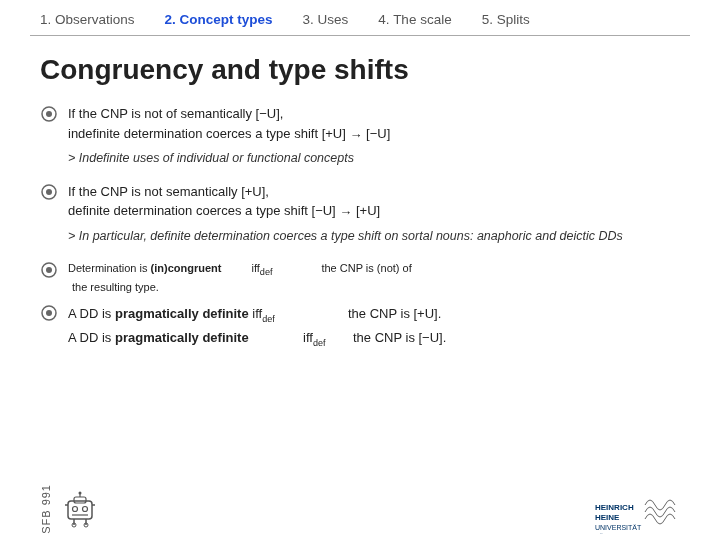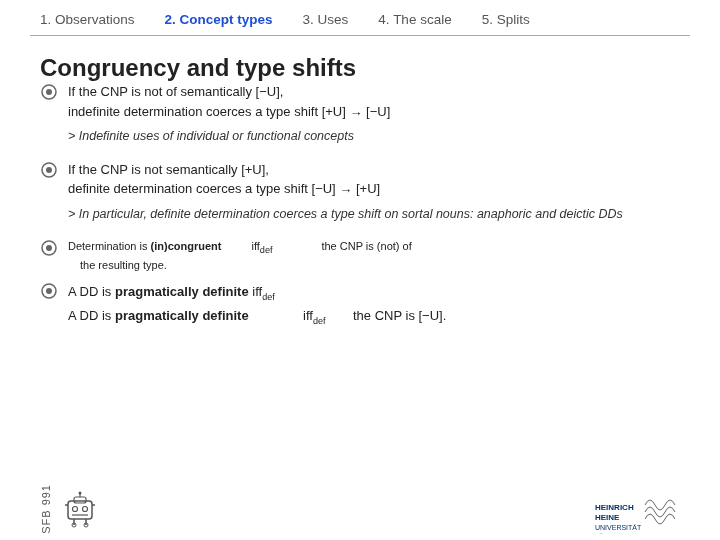--- a/index.html
+++ b/index.html
@@ -37,22 +37,23 @@
       border-top: 1.5px solid #aaa;
       margin: 0 30px;
     }
 
     
     .content {
       padding: 18px 40px 10px 40px;
     }
 
     .page-title {
-      font-size: 24px;
+      font-size: 28px;
       font-weight: bold;
+      margin-bottom: 18px;
     }
 
     .bullet-section {
       margin-bottom: 14px;
     }
 
     .bullet-row {
       display: flex;
       align-items: flex-start;
       margin-bottom: 6px;
@@ -176,34 +177,35 @@
     <div style="flex:1; font-size:11px; line-height:1.6;">
       <div style="display:flex; align-items:baseline; gap:10px;">
         <span>
           <span>Determination is </span><span class="bold">(in)congruent</span>
         </span>
         <span style="min-width:80px; padding-left:20px;">
           iff<sub>def</sub>
         </span>
         <span>the CNP is (not) of</span>
       </div>
-      <div style="margin-left: 12px;">the resulting type.</div>
+      <div style="margin-left: 4px;">the resulting type.</div>
     </div>
   </div>
 
   <div class="definition-row" style="margin-top:6px;">
     <svg class="bullet-icon" viewBox="0 0 18 18">
       <circle cx="9" cy="9" r="7" fill="none" stroke="#666" stroke-width="1.5"></circle>
       <circle cx="9" cy="9" r="3" fill="#666"></circle>
     </svg>
     <div style="flex:1; font-size:13px; line-height:1.7;">
       <div style="display:flex; align-items:baseline; gap:0;">
         <span style="min-width:280px;">
           <span>A DD is </span><span class="bold">pragmatically definite</span><span> iff</span><sub style="font-size:9px;">def</sub>
         </span>
+        <span>the CNP is [+U].</span>
       </div>
       <div style="display:flex; align-items:baseline; gap:0;">
         <span style="min-width:230px;">
           <span>A DD is </span><span class="bold">pragmatically definite</span>
         </span>
         <span style="min-width:55px; padding-left:5px;">
           <span>iff</span><sub style="font-size:9px;">def</sub>
         </span>
         <span>the CNP is [−U].</span>
       </div>

